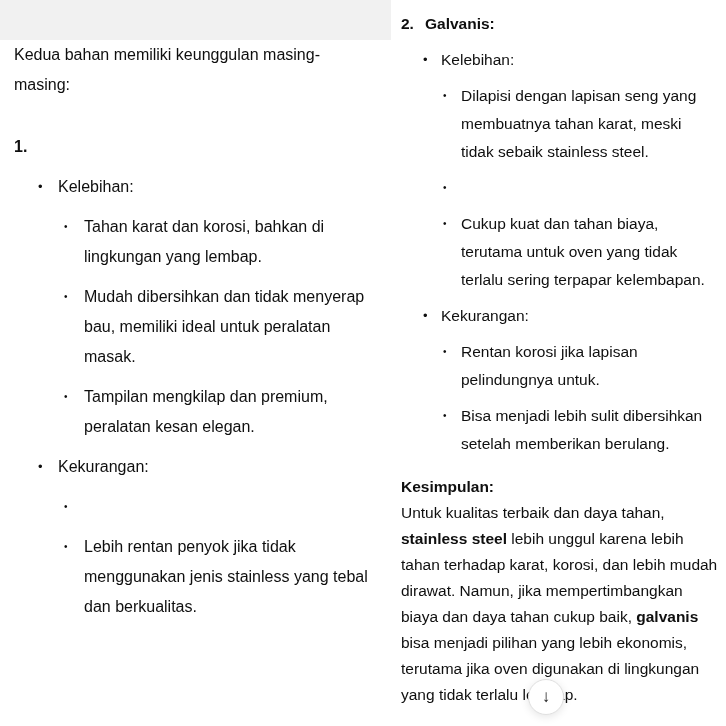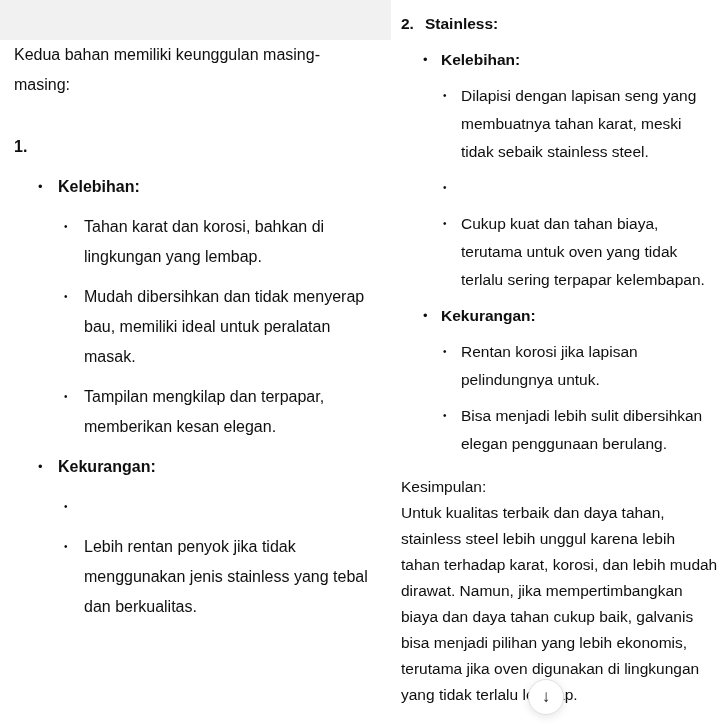--- a/index.html
+++ b/index.html
@@ -36,31 +36,31 @@
 
   .li { display:flex; }
   .col.left  .li { margin-top:10px; }
   .col.right .li { margin-top:8px; }
 
   .bullet { flex:0 0 20px; }
   .col.right .bullet { flex:0 0 18px; }
   .bullet.b1 { font-size:13px; }
   .bullet.b2 { font-size:10px; }
 
-  .bold { font-weight:700; }
+  .bold { font-weight:400; }
 
   .kesimpulan {
     margin-top:16px;
-    font-weight:400;
+    font-weight:700;
     line-height:26px;
   }
   .conclusion-text {
     line-height:26px;
   }
-  .conclusion-text b { font-weight:400; }
+  .conclusion-text b { font-weight:700; }
 
   .scroll-btn {
     position:absolute;
     left:528px; top:679px;
     width:36px; height:36px;
     border-radius:50%;
     background:#ffffff;
     border:1px solid #e0e0e0;
     box-shadow:0 2px 8px rgba(0,0,0,0.10);
     display:flex; align-items:center; justify-content:center;
@@ -96,21 +96,21 @@
         <div class="li">
           <span class="bullet b2">•</span>
           <span class="li-text">Tahan karat dan korosi, bahkan di lingkungan yang lembap.</span>
         </div>
         <div class="li">
           <span class="bullet b2">•</span>
           <span class="li-text">Mudah dibersihkan dan tidak menyerap bau, memiliki ideal untuk peralatan masak.</span>
         </div>
         <div class="li">
           <span class="bullet b2">•</span>
-          <span class="li-text">Tampilan mengkilap dan terpapar, memberikan kesan elegan.</span>
+          <span class="li-text">Tampilan mengkilap dan premium, peralatan kesan elegan.</span>
         </div>
       </div>
 
       <div class="li">
         <span class="bullet b1">•</span>
         <span class="li-text bold">Kekurangan:</span>
       </div>
 
       <div class="lvl2">
         <div class="li">
@@ -122,21 +122,21 @@
         </div>
       </div>
 
     </div>
   </div>
 
   <div class="col right">
 
     <div class="numbered-item">
       <span class="num">2.</span>
-      <span class="heading-text">Stainless:</span>
+      <span class="heading-text">Galvanis:</span>
     </div>
 
     <div class="lvl1">
 
       <div class="li">
         <span class="bullet b1">•</span>
         <span class="li-text bold">Kelebihan:</span>
       </div>
 
       <div class="lvl2">
@@ -158,21 +158,21 @@
         <span class="li-text bold">Kekurangan:</span>
       </div>
 
       <div class="lvl2">
         <div class="li">
           <span class="bullet b2">•</span>
           <span class="li-text">Rentan korosi jika lapisan pelindungnya untuk.</span>
         </div>
         <div class="li">
           <span class="bullet b2">•</span>
-          <span class="li-text">Bisa menjadi lebih sulit dibersihkan elegan penggunaan berulang.</span>
+          <span class="li-text">Bisa menjadi lebih sulit dibersihkan setelah memberikan berulang.</span>
         </div>
       </div>
 
     </div>
 
     <p class="kesimpulan">Kesimpulan:</p>
 
     <p class="conclusion-text"><span>Untuk kualitas terbaik dan daya tahan, </span><b>stainless steel</b><span> lebih unggul karena lebih tahan terhadap karat, korosi, dan lebih mudah dirawat. Namun, jika mempertimbangkan biaya dan daya tahan cukup baik, </span><b>galvanis</b><span> bisa menjadi pilihan yang lebih ekonomis, terutama jika oven digunakan di lingkungan yang tidak terlalu lembap.</span></p>
 
   </div>

